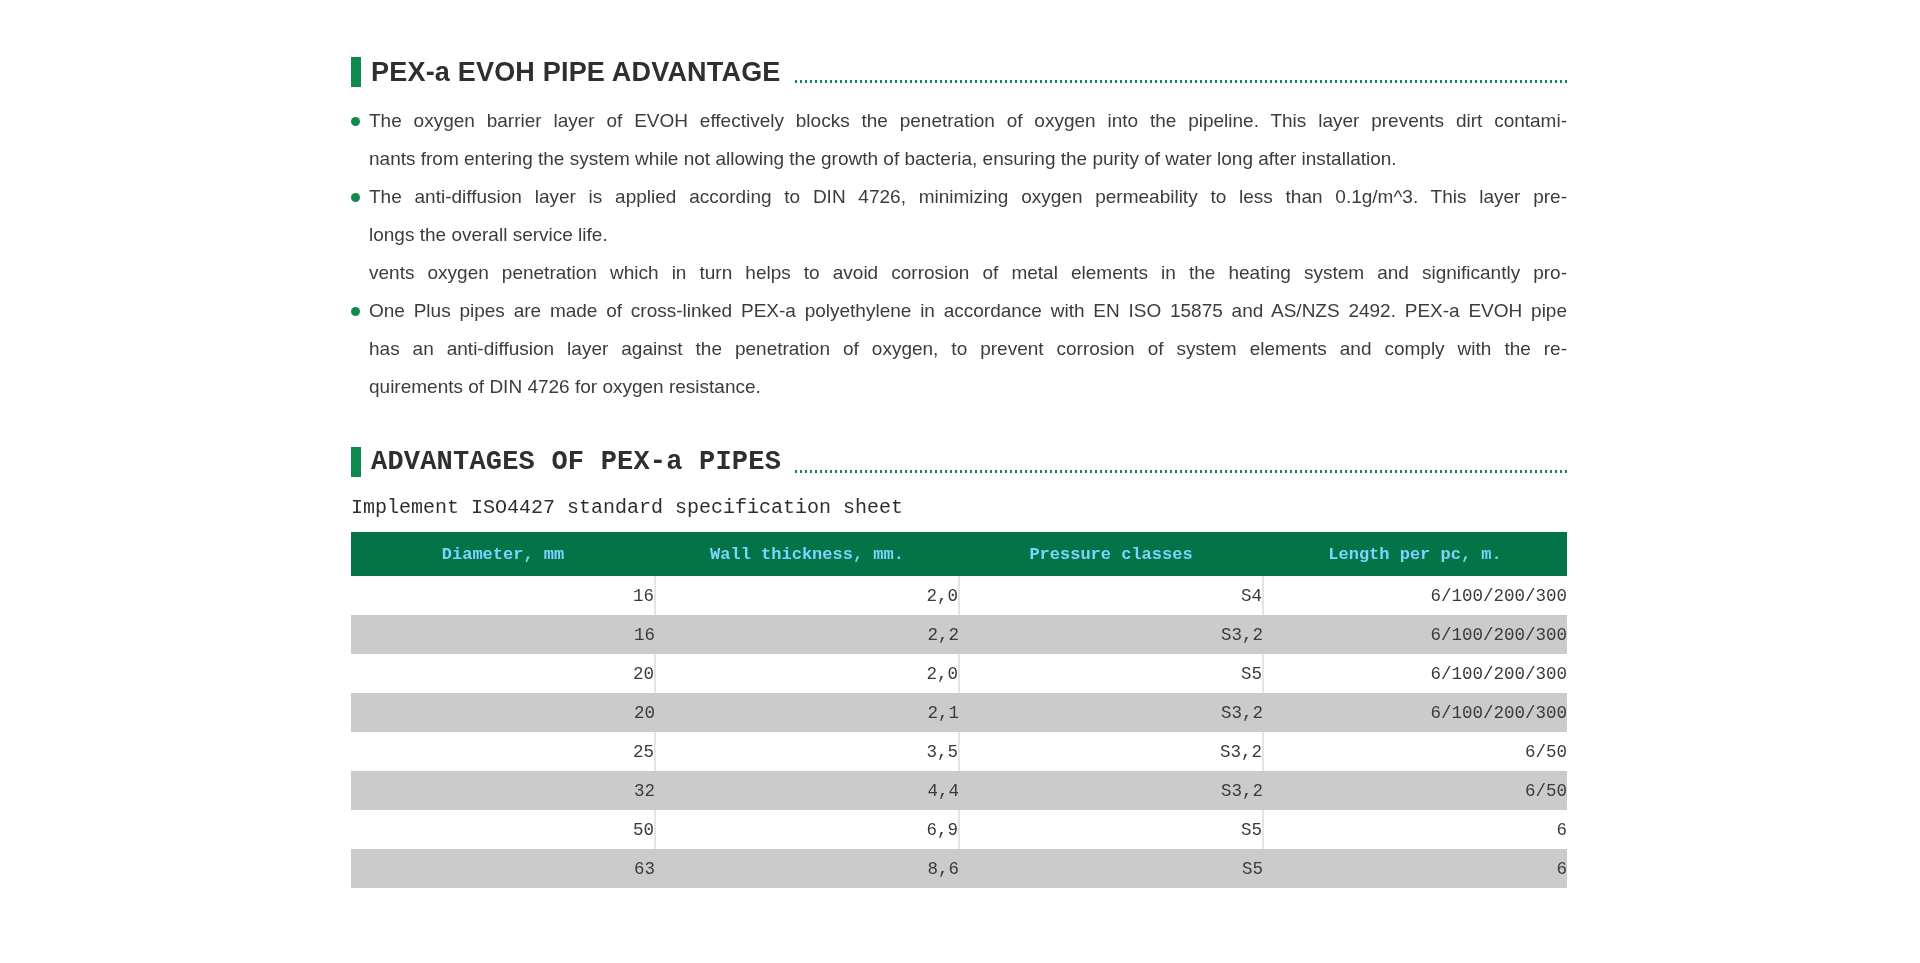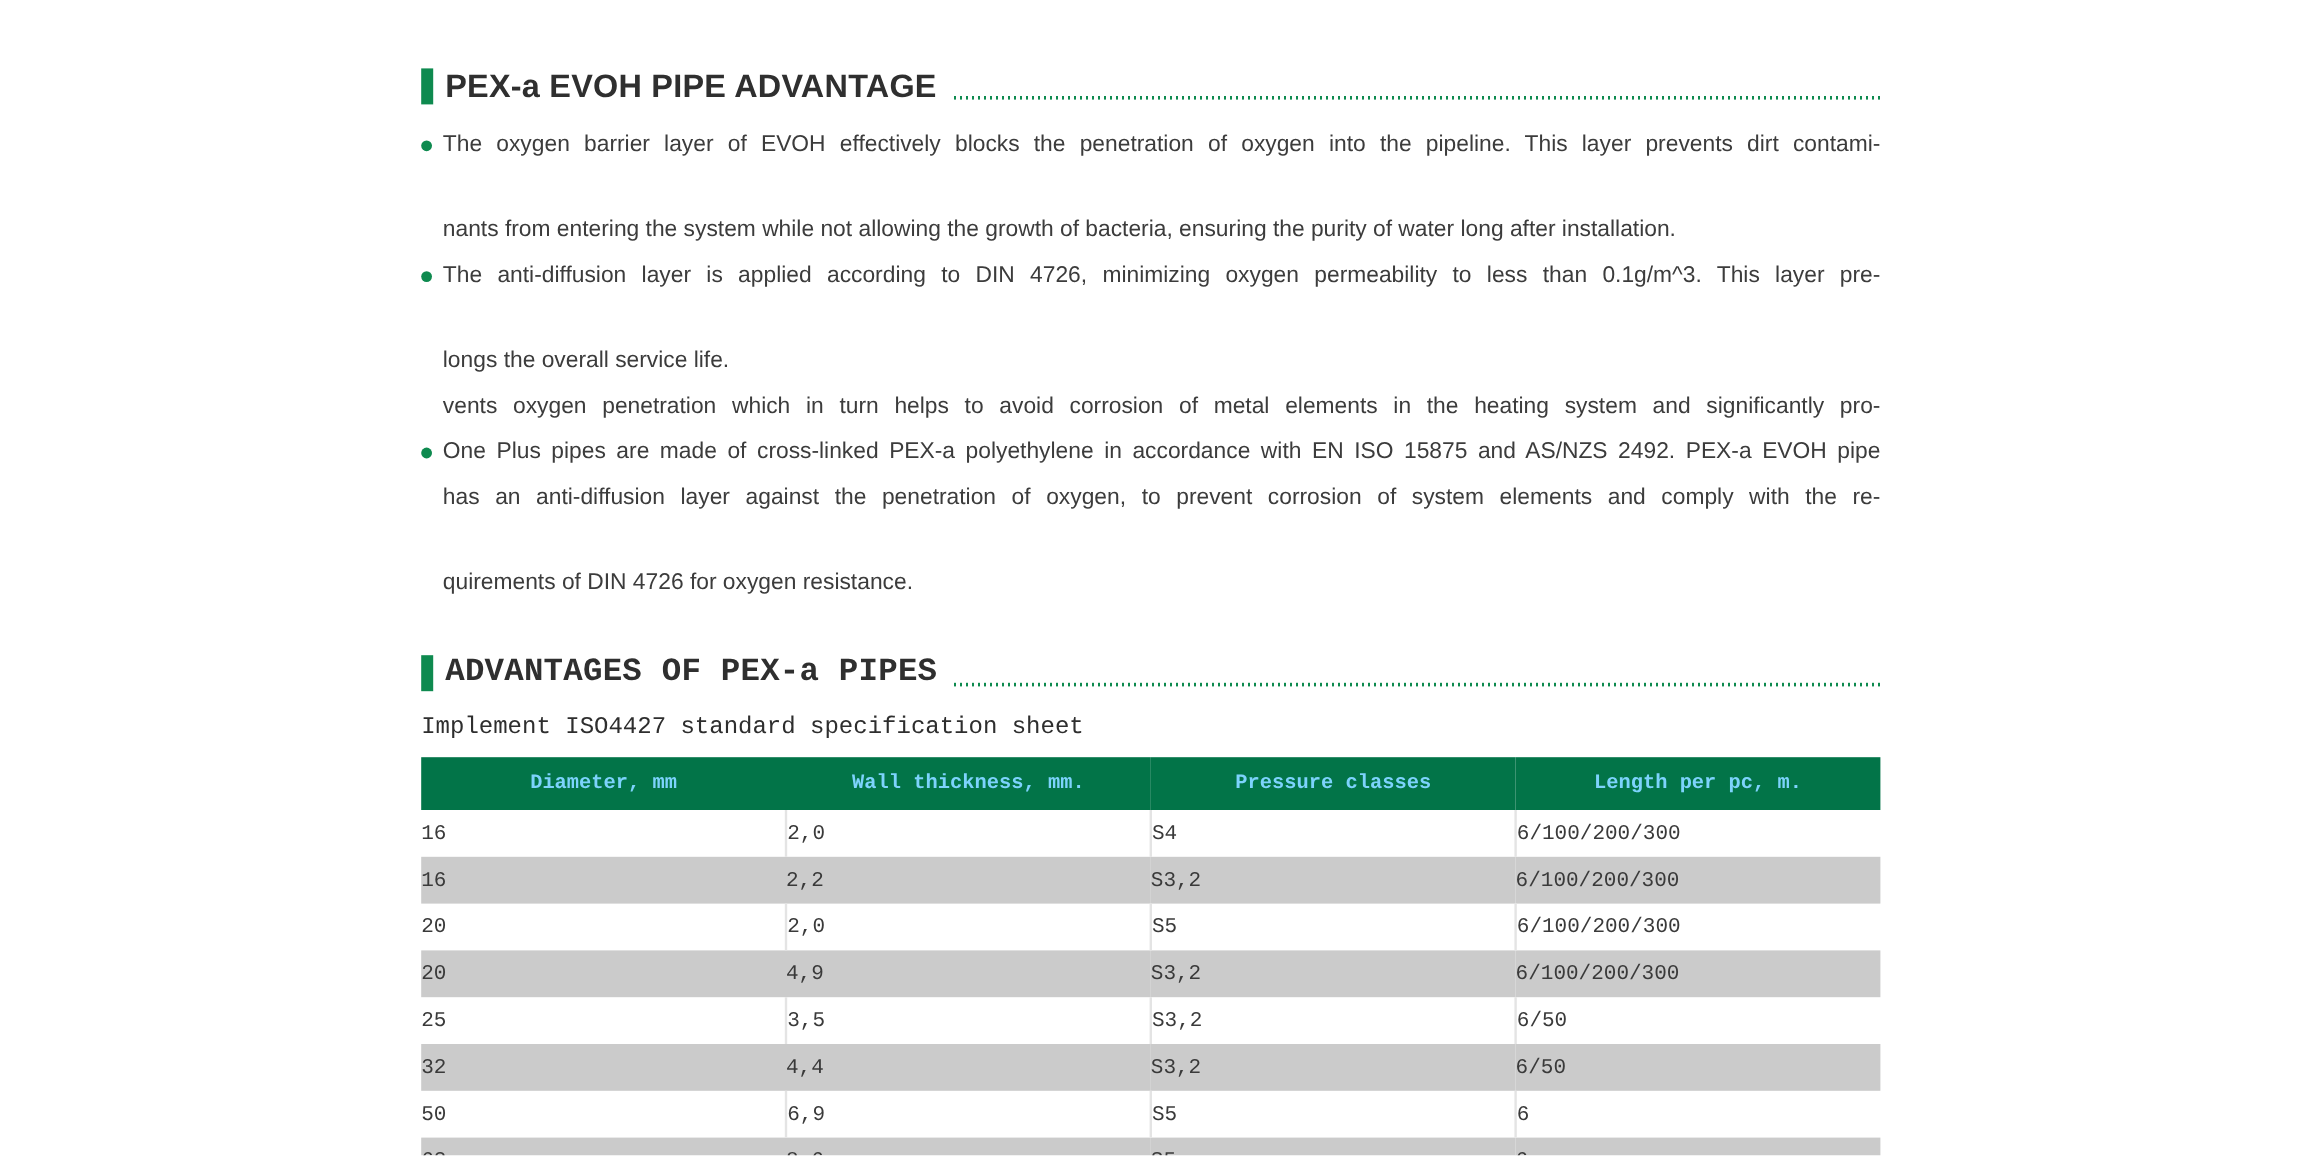--- a/index.html
+++ b/index.html
@@ -19,28 +19,28 @@
   .heading{display:flex;align-items:flex-start;height:32px;}
   .accent-bar{width:10px;height:30px;background:var(--green);margin-right:10px;flex:0 0 auto;}
   .heading-title{font-size:27px;font-weight:bold;color:var(--heading-text);letter-spacing:0.2px;white-space:nowrap;}
   .dot-leader{flex:1 1 auto;margin-left:14px;align-self:flex-end;margin-bottom:6px;height:3px;
     background-image:repeating-linear-gradient(90deg,var(--green) 0 2px,transparent 2px 5px);}
 
   ul.bullets{list-style:none;margin-top:13px;}
   li.bullet{position:relative;padding-left:18px;}
   .bullet-dot{position:absolute;left:0;top:15px;width:9px;height:9px;border-radius:50%;background:var(--green);}
   .line{font-size:19px;line-height:38px;color:var(--text);text-align:justify;text-align-last:justify;}
-  .line.last{text-align:justify;text-align-last:left;margin-top:33px;}
+  .line.last{text-align:justify;text-align-last:left;}
 
   .section2{margin-top:41px;font-family:Liberation Mono, monospace;}
   .subtitle{margin-top:15px;font-size:20px;line-height:28px;color:#2e2e2e;}
 
   table.spec{margin-top:10px;width:1216px;border-collapse:collapse;table-layout:fixed;}
   table.spec th{background:var(--header-green);color:#7dd3fc;font-size:17px;font-weight:bold;height:44px;text-align:center;vertical-align:middle;}
-  table.spec td{height:39px;text-align:left;vertical-align:middle;font-size:17.5px;color:#3a3a3a;}
+  table.spec td{height:39px;text-align:right;vertical-align:middle;font-size:17.5px;color:#3a3a3a;}
   table.spec tbody tr:nth-child(even){background:var(--row-gray);}
   table.spec tbody tr:nth-child(odd) td + td{border-left:2px solid var(--sep-gray);}
 </style>
 </head>
 <body>
 
 <div class="page">
   <div class="content">
 
     <div class="heading">
@@ -101,21 +101,21 @@
               <td>6/100/200/300</td>
             </tr>
             <tr>
               <td>20</td>
               <td>2,0</td>
               <td>S5</td>
               <td>6/100/200/300</td>
             </tr>
             <tr>
               <td>20</td>
-              <td>4,9</td>
+              <td>2,1</td>
               <td>S3,2</td>
               <td>6/100/200/300</td>
             </tr>
             <tr>
               <td>25</td>
               <td>3,5</td>
               <td>S3,2</td>
               <td>6/50</td>
             </tr>
             <tr>

